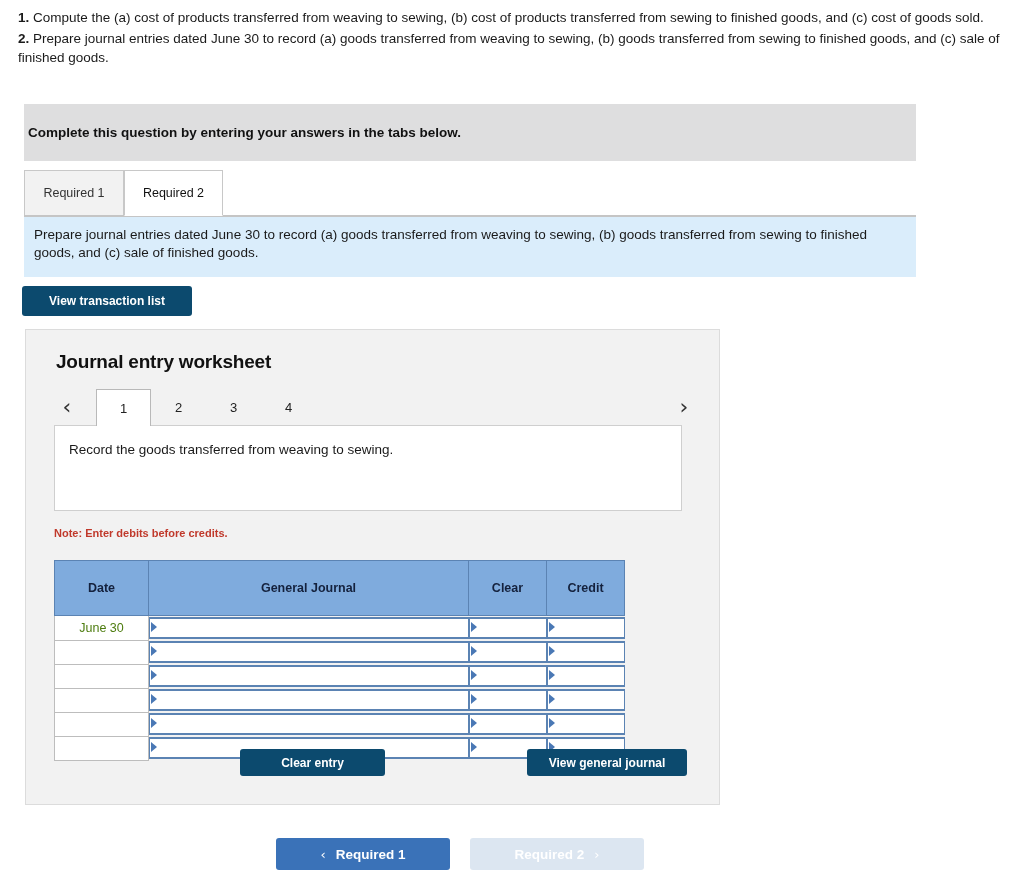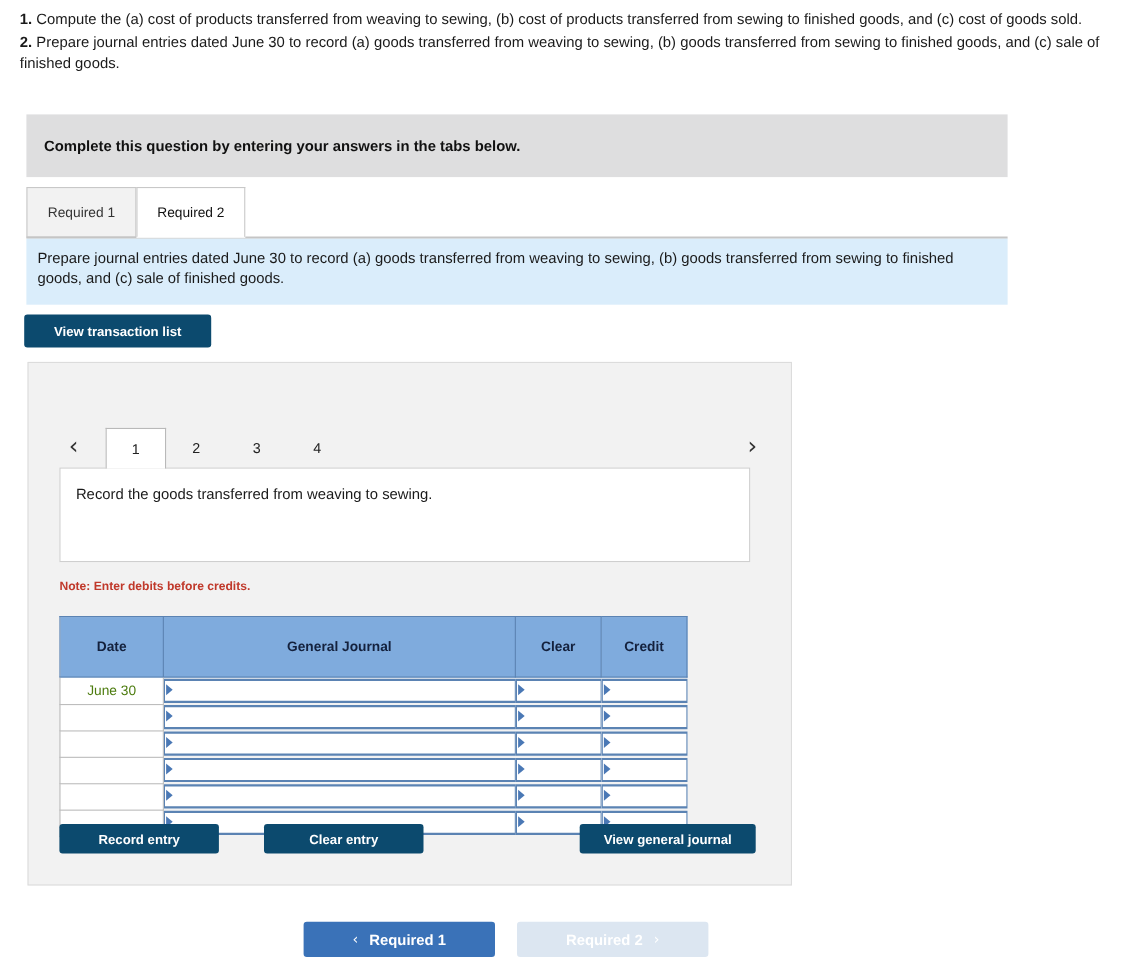--- a/index.html
+++ b/index.html
@@ -35,21 +35,21 @@
   .complete-banner {
     position: absolute;
     left: 24px;
     top: 104px;
     width: 892px;
     height: 57px;
     background: #dededf;
     box-sizing: border-box;
     display: flex;
     align-items: center;
-    padding-left: 16px;
+    padding-left: 4px;
   }
   .complete-banner .txt {
     font-weight: bold;
     font-size: 13.5px;
     color: #111;
   }
 
   
   .tabs-strip {
     position: absolute;
@@ -355,20 +355,21 @@
 <div class="instruction-box">
   <span>Prepare journal entries dated June 30 to record (a) goods transferred from weaving to sewing, (b) goods transferred from sewing to finished goods, and (c) sale of finished goods.</span>
 </div>
 
 <button class="btn-blue view-tx-btn">
   <span>View transaction list</span>
 </button>
 
 <div class="worksheet">
 
+  <div class="worksheet-title">Journal entry worksheet</div>
 
   <div class="pager">
     <div class="pager-arrow pager-prev">
       <span>‹</span>
     </div>
     <div class="pager-num active" style="left:42px;">
       <span>1</span>
     </div>
     <div class="pager-num" style="left:97px;">
       <span>2</span>
@@ -474,23 +475,20 @@
         <td class="input-cell">
             <div class="cell-box"></div>
           </td>
         <td class="input-cell">
             <div class="cell-box"></div>
           </td>
       </tr>
     </tbody>
   </table>
 
-  <button class="btn-blue record-btn">
-    <span>Record entry</span>
-  </button>
   <button class="btn-blue clear-btn">
     <span>Clear entry</span>
   </button>
   <button class="btn-blue viewgj-btn">
     <span>View general journal</span>
   </button>
 </div>
 
 <div class="bottom-nav">
   <button class="nav-btn nav-prev">

